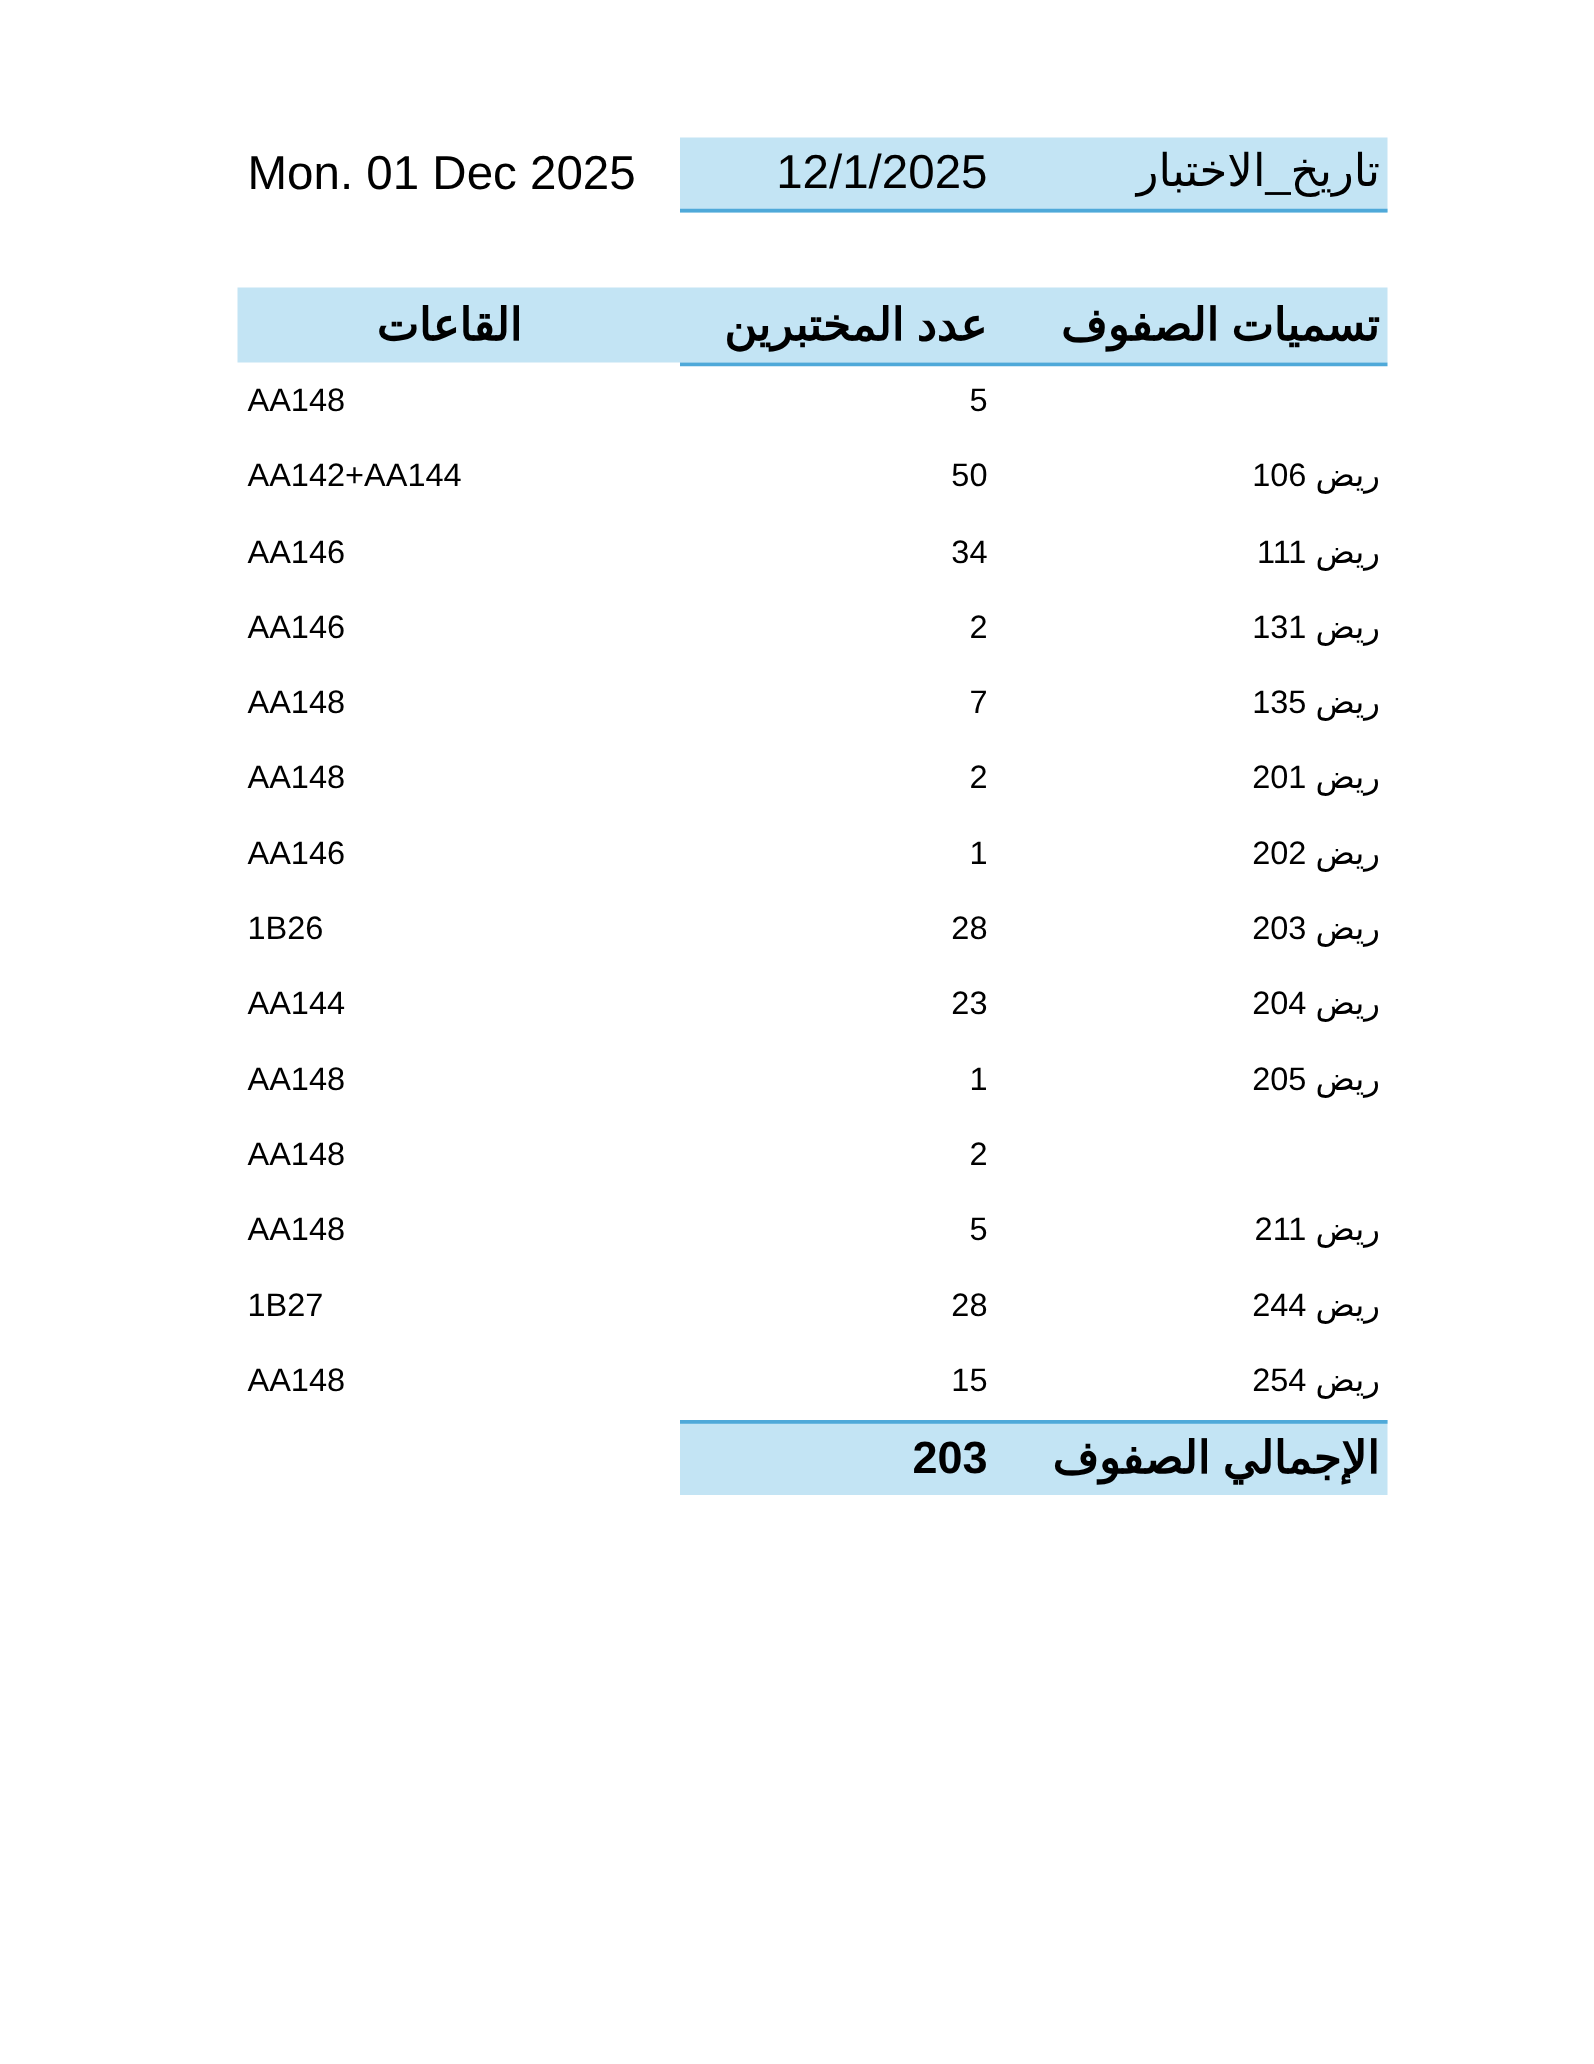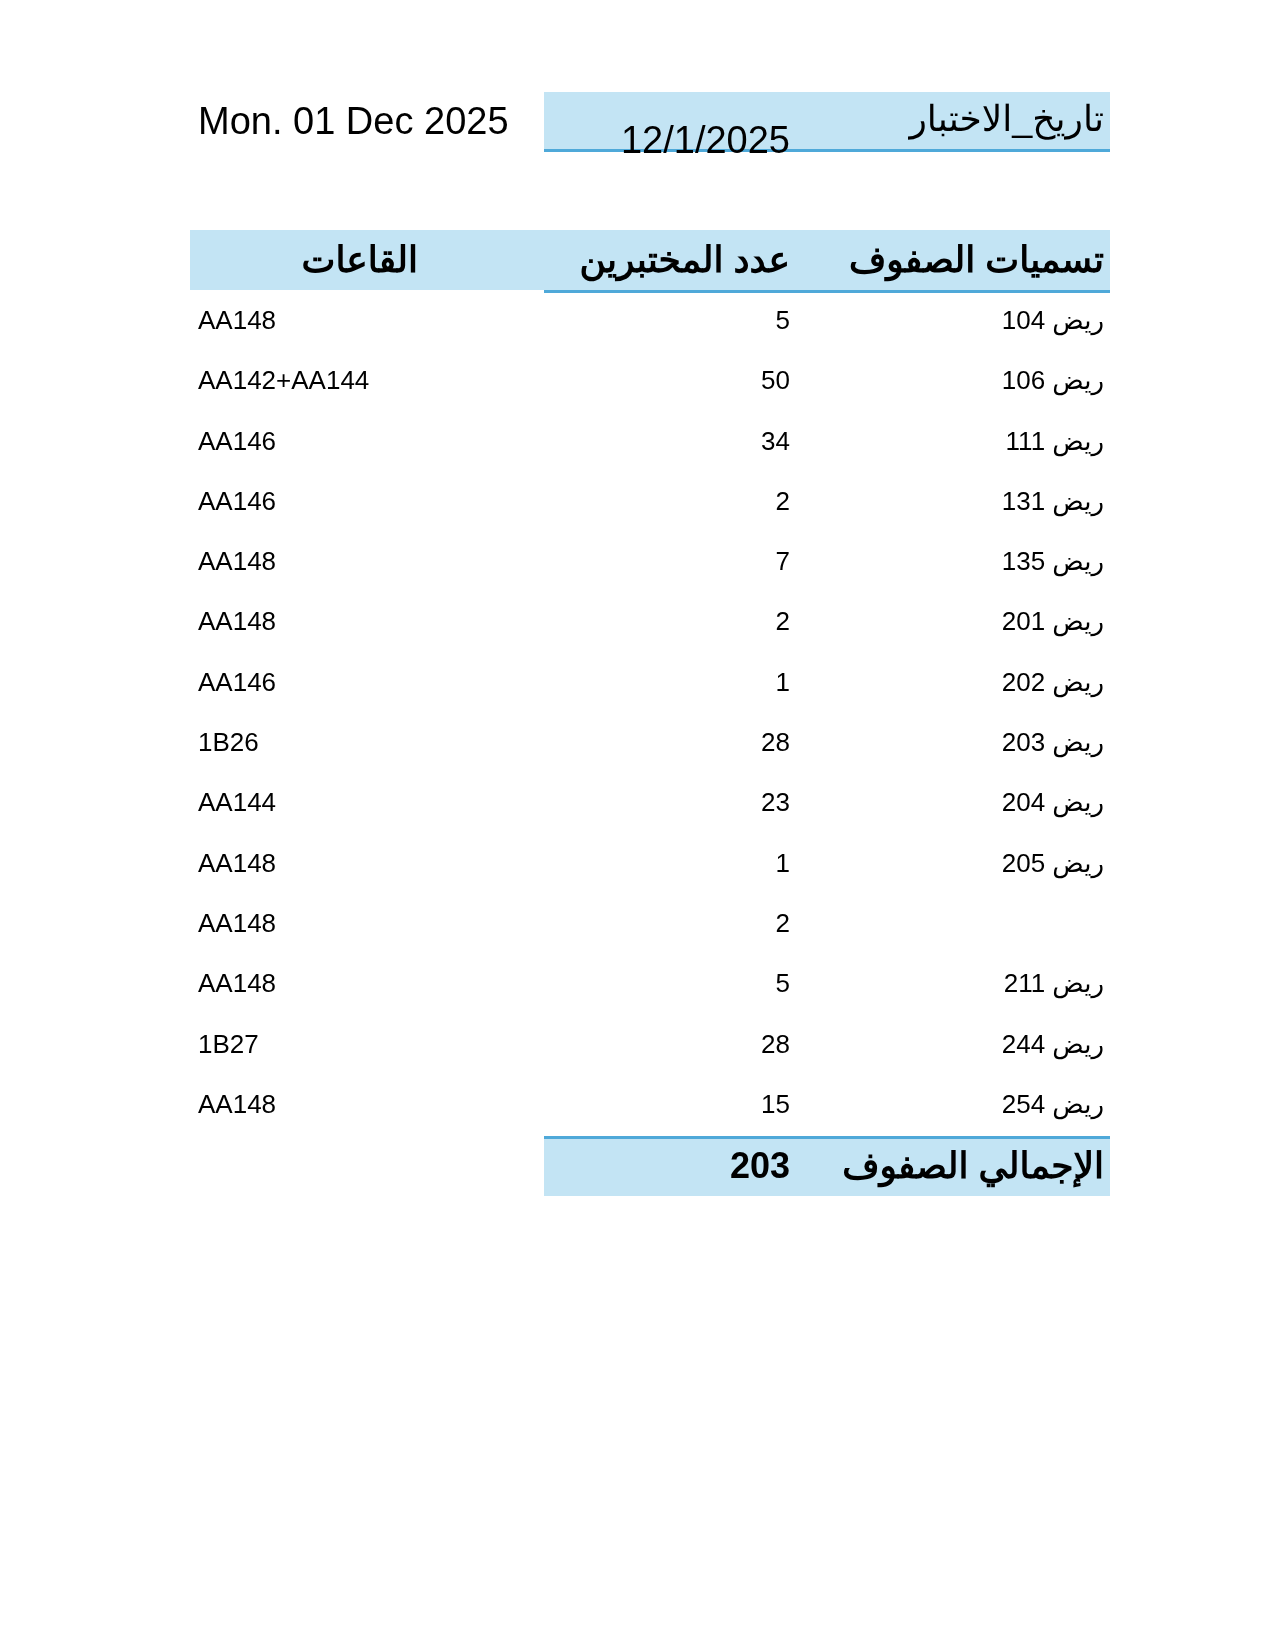--- a/index.html
+++ b/index.html
@@ -1,23 +1,23 @@
 <!DOCTYPE html>
 <html><head>
 <meta charset="utf-8">
 <style>
   html, body { margin: 0; padding: 0; background: #ffffff; }
   body { width: 1275px; height: 1651px; position: relative; overflow: hidden;
          font-family: "Liberation Sans", sans-serif; color: #000; }
-  .date-row { position: absolute; top: 92px; left: 190px; width: 920px; height: 60px; text-align: right; }
+  .date-row { position: absolute; top: 110px; left: 190px; width: 920px; height: 60px; text-align: right; }
   .date-display { position: absolute; left: 8px; top: 0; height: 58px; line-height: 58px;
                   font-size: 38px; }
   .date-box { position: absolute; left: 354px; top: 0; width: 566px; height: 57px;
               background: #c3e4f4; border-bottom: 3px solid #4fa9d9; }
-  .date-value { position: absolute; right: 320px; top: 0; line-height: 56px; font-size: 38px; margin-top: 20px; }
+  .date-value { position: absolute; right: 320px; top: 0; line-height: 56px; font-size: 38px; }
   .date-label { position: absolute; right: 6px; top: 0; line-height: 54px; font-size: 36px; direction: rtl; }
 
   .table { position: absolute; top: 230px; left: 190px; width: 920px; }
   .row { position: relative; height: 60.3px; }
   .cell { position: absolute; top: 0; height: 100%; line-height: 60px; font-size: 26px; white-space: nowrap; }
   .c-hall { left: 8px; }
   .c-count { right: 320px; text-align: right; }
   .c-label { right: 6px; direction: rtl; text-align: right; }
 
   .header { background: #c3e4f4; height: 60px; }
@@ -43,21 +43,20 @@
 
 <div class="table">
   <div class="row header">
     <div class="cell c-count">عدد المختبرين</div>
     <div class="cell c-label">تسميات الصفوف</div>
     <div class="cell c-hall">القاعات</div>
   </div>
 
   <div id="rows">
       <div class="row">
-        <div class="cell c-label">ريض 104</div>
         <div class="cell c-count">5</div>
         <div class="cell c-hall">AA148</div>
       </div>
       <div class="row">
         <div class="cell c-label">ريض 106</div>
         <div class="cell c-count">50</div>
         <div class="cell c-hall">AA142+AA144</div>
       </div>
       <div class="row">
         <div class="cell c-label">ريض 111</div>

